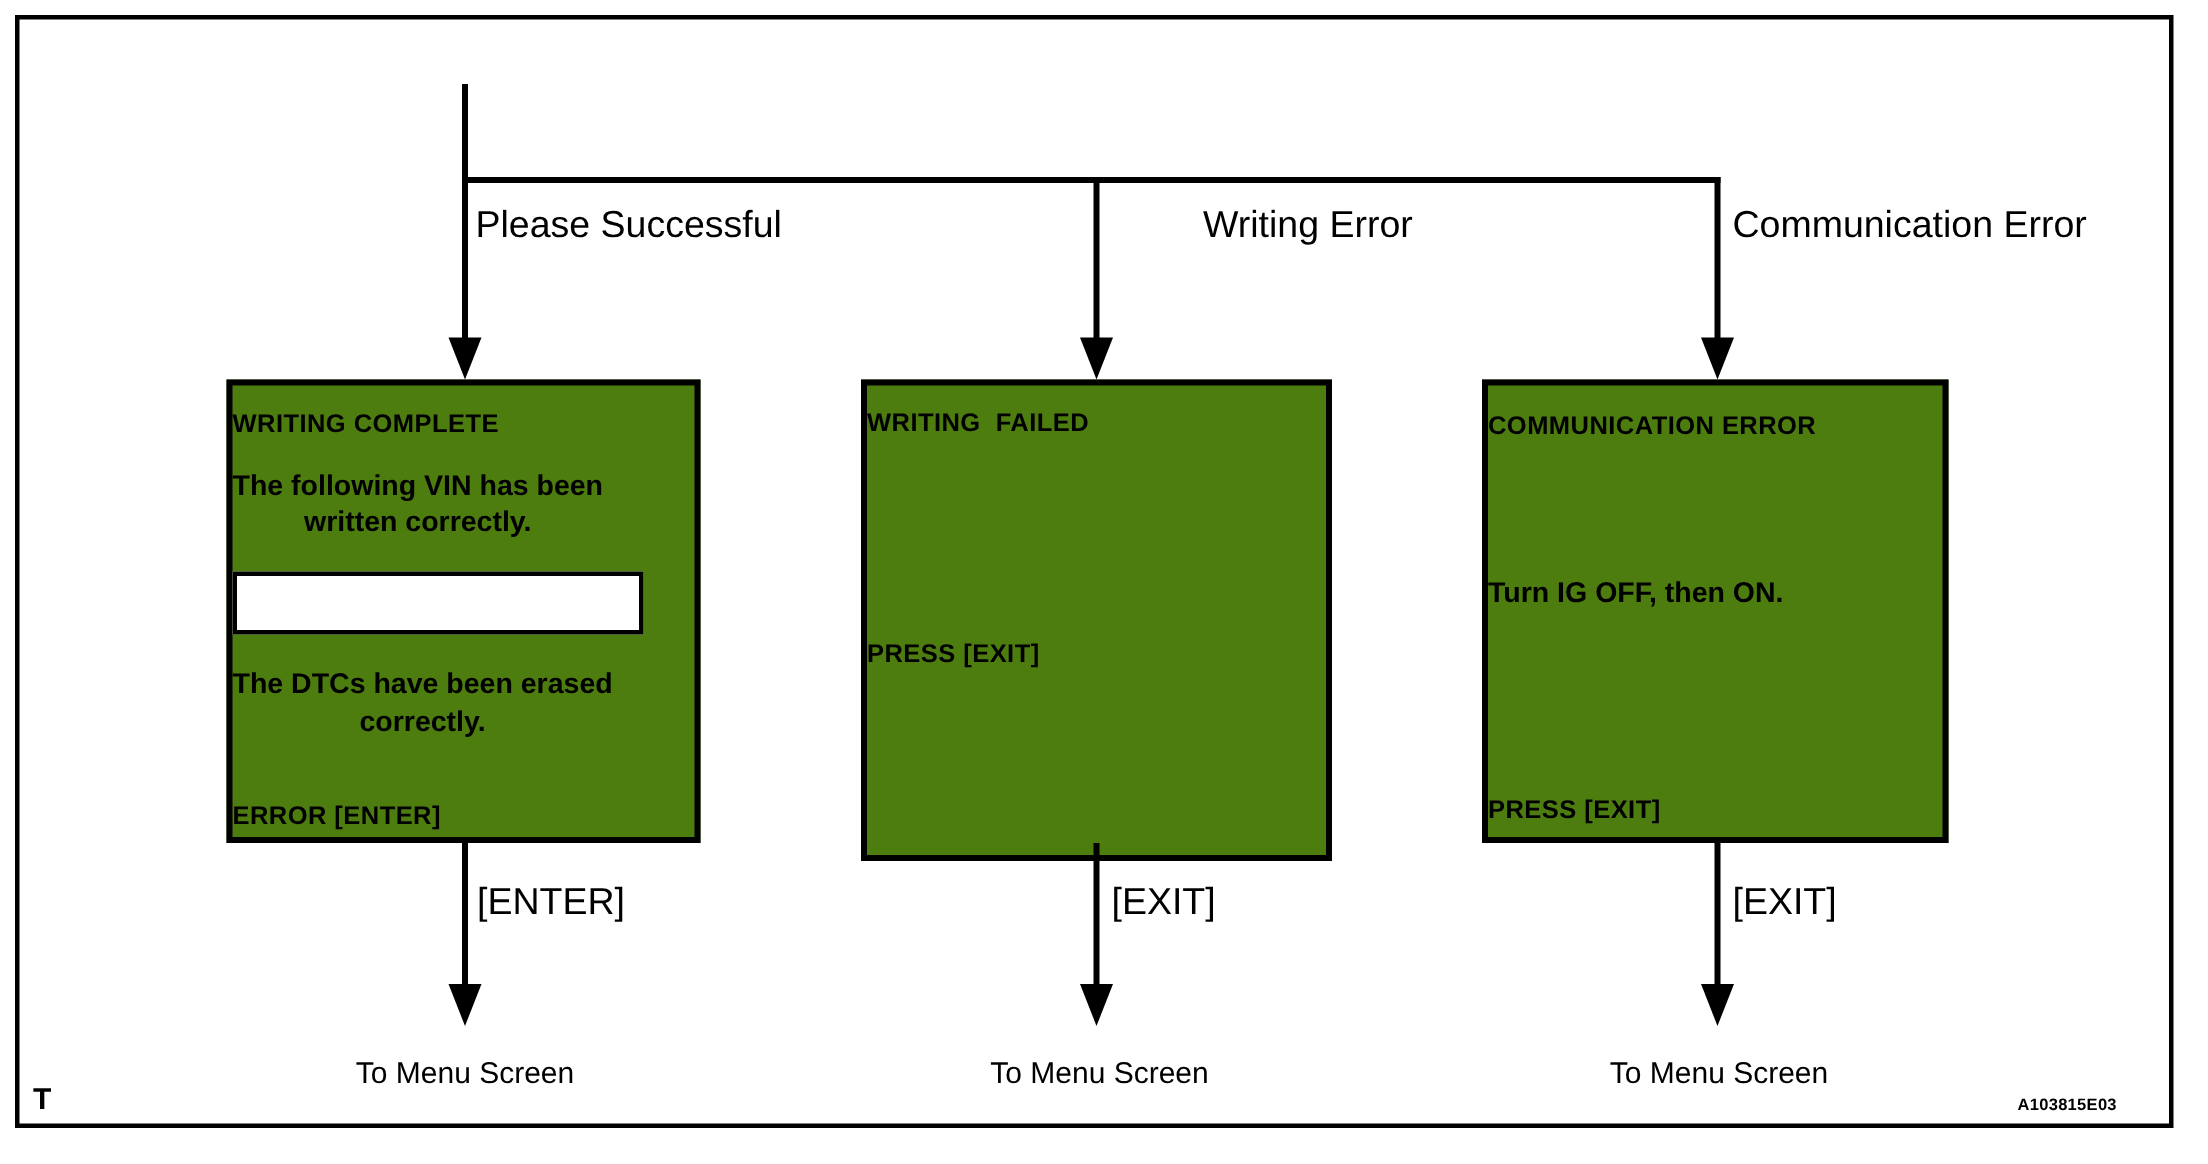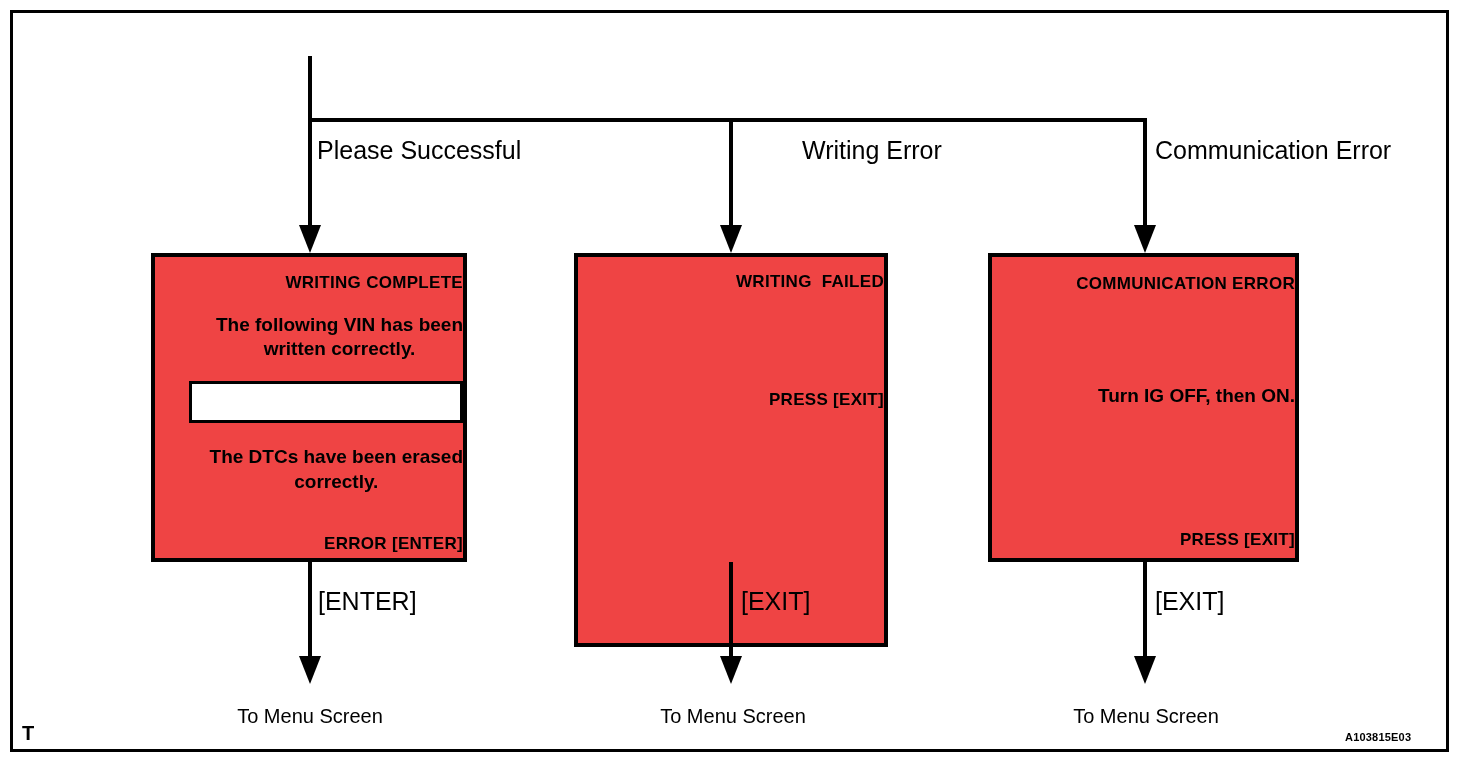--- a/index.html
+++ b/index.html
@@ -79,24 +79,24 @@
     color: #000000;
     white-space: nowrap;
     line-height: 1;
   }
 
   
   .screen-box {
     position: absolute;
     border: 4px solid #000000;
     box-sizing: border-box;
-    background: #ef4444;
+    background: #4d7c0f;
     display: flex;
     flex-direction: column;
-    align-items: flex-end;
+    align-items: flex-start;
     color: #000000;
   }
   .screen-title {
     font-size: 17px;
     font-weight: bold;
     letter-spacing: 0.3px;
     text-align: center;
     white-space: pre;
     line-height: 1.1;
   }
@@ -185,21 +185,21 @@
   <div class="screen-box" id="box-writing-complete" style="left:151px; top:253px; width:316px; height:309px;">
     <div class="screen-title">WRITING COMPLETE</div>
     <div class="screen-body first">The following VIN has been
 written correctly.</div>
     <div class="vin-field"></div>
     <div class="screen-body second">The DTCs have been erased
 correctly.</div>
     <div class="screen-footer">ERROR [ENTER]</div>
   </div>
 
-  <div class="screen-box" id="box-writing-failed" style="left:574px; top:253px; width:314px; height:394px;">
+  <div class="screen-box" id="box-writing-failed" style="left:574px; top:253px; width:314px; height:321px;gap:36px;">
     <div class="screen-title">WRITING  FAILED</div>
     <div class="screen-footer">PRESS [EXIT]</div>
   </div>
 
   <div class="screen-box" id="box-communication-error" style="left:988px; top:253px; width:311px; height:309px;">
     <div class="screen-title">COMMUNICATION ERROR</div>
     <div class="screen-body">Turn IG OFF, then ON.</div>
     <div class="screen-footer">PRESS [EXIT]</div>
   </div>
 

